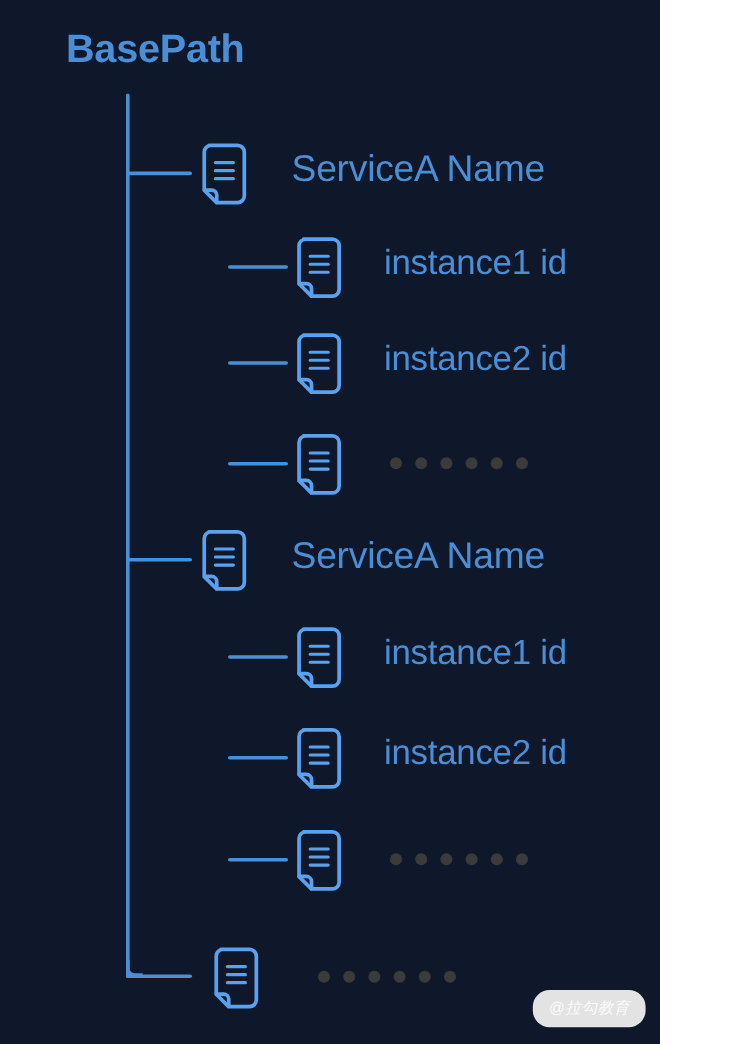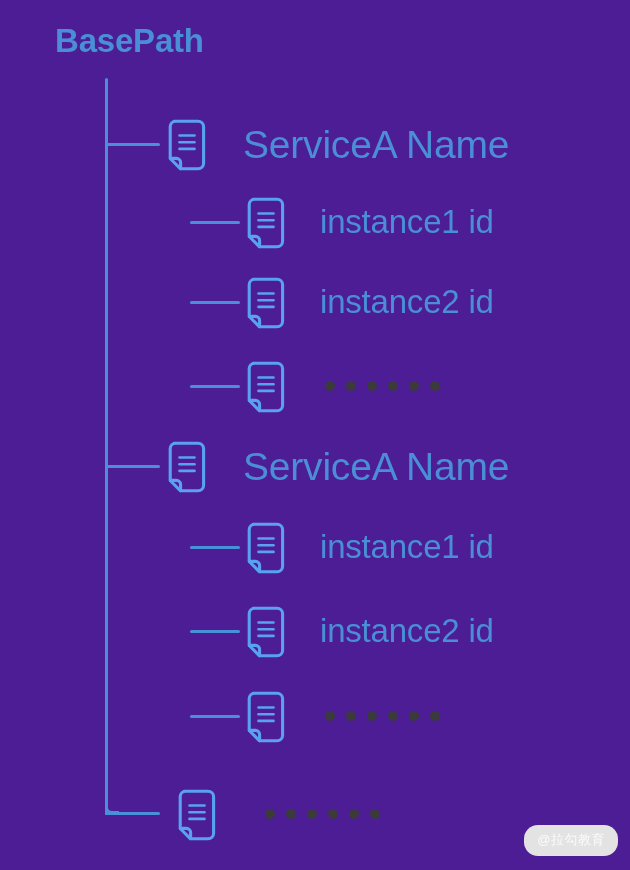--- a/index.html
+++ b/index.html
@@ -8,23 +8,23 @@
   }
   body {
     width: 630px;
     height: 870px;
     background: #ffffff;
     font-family: "Liberation Sans", sans-serif;
     overflow: hidden;
   }
   #canvas {
     position: relative;
-    width: 630px;
+    width: 550px;
     height: 870px;
-    background: #4c1d95;
+    background: #0f172a;
   }
 
   
   .title {
     position: absolute;
     left: 55px;
     top: 22px;
     font-size: 33px;
     font-weight: 600;
     letter-spacing: -0.2px;
@@ -81,22 +81,22 @@
     height: 54px;
   }
   .doc-icon svg { display: block; width: 100%; height: 100%; }
 
   .row-label {
     position: absolute;
     color: #4a8fd6;
     white-space: nowrap;
     letter-spacing: -0.2px;
   }
-  .label-service { font-size: 39px; font-weight: 500; }
-  .label-instance { font-size: 33px; font-weight: 500; }
+  .label-service { font-size: 31px; font-weight: 500; }
+  .label-instance { font-size: 29px; font-weight: 500; }
 
   
   .dots {
     position: absolute;
     display: flex;
     align-items: center;
     gap: 11px;
   }
   .dots i {
     display: block;
@@ -111,20 +111,21 @@
     position: absolute;
     right: 12px;
     bottom: 14px;
     background: #e3e3e3;
     color: #fbfbfb;
     font-size: 13px;
     padding: 6px 13px 7px 13px;
     border-radius: 14px;
     letter-spacing: 0.5px;
     white-space: nowrap;
+    font-style: italic;
   }
 </style>
 </head>
 <body>
 
 <div id="canvas">
 
   <div class="title">BasePath</div>
 
   <div class="trunk"></div>

